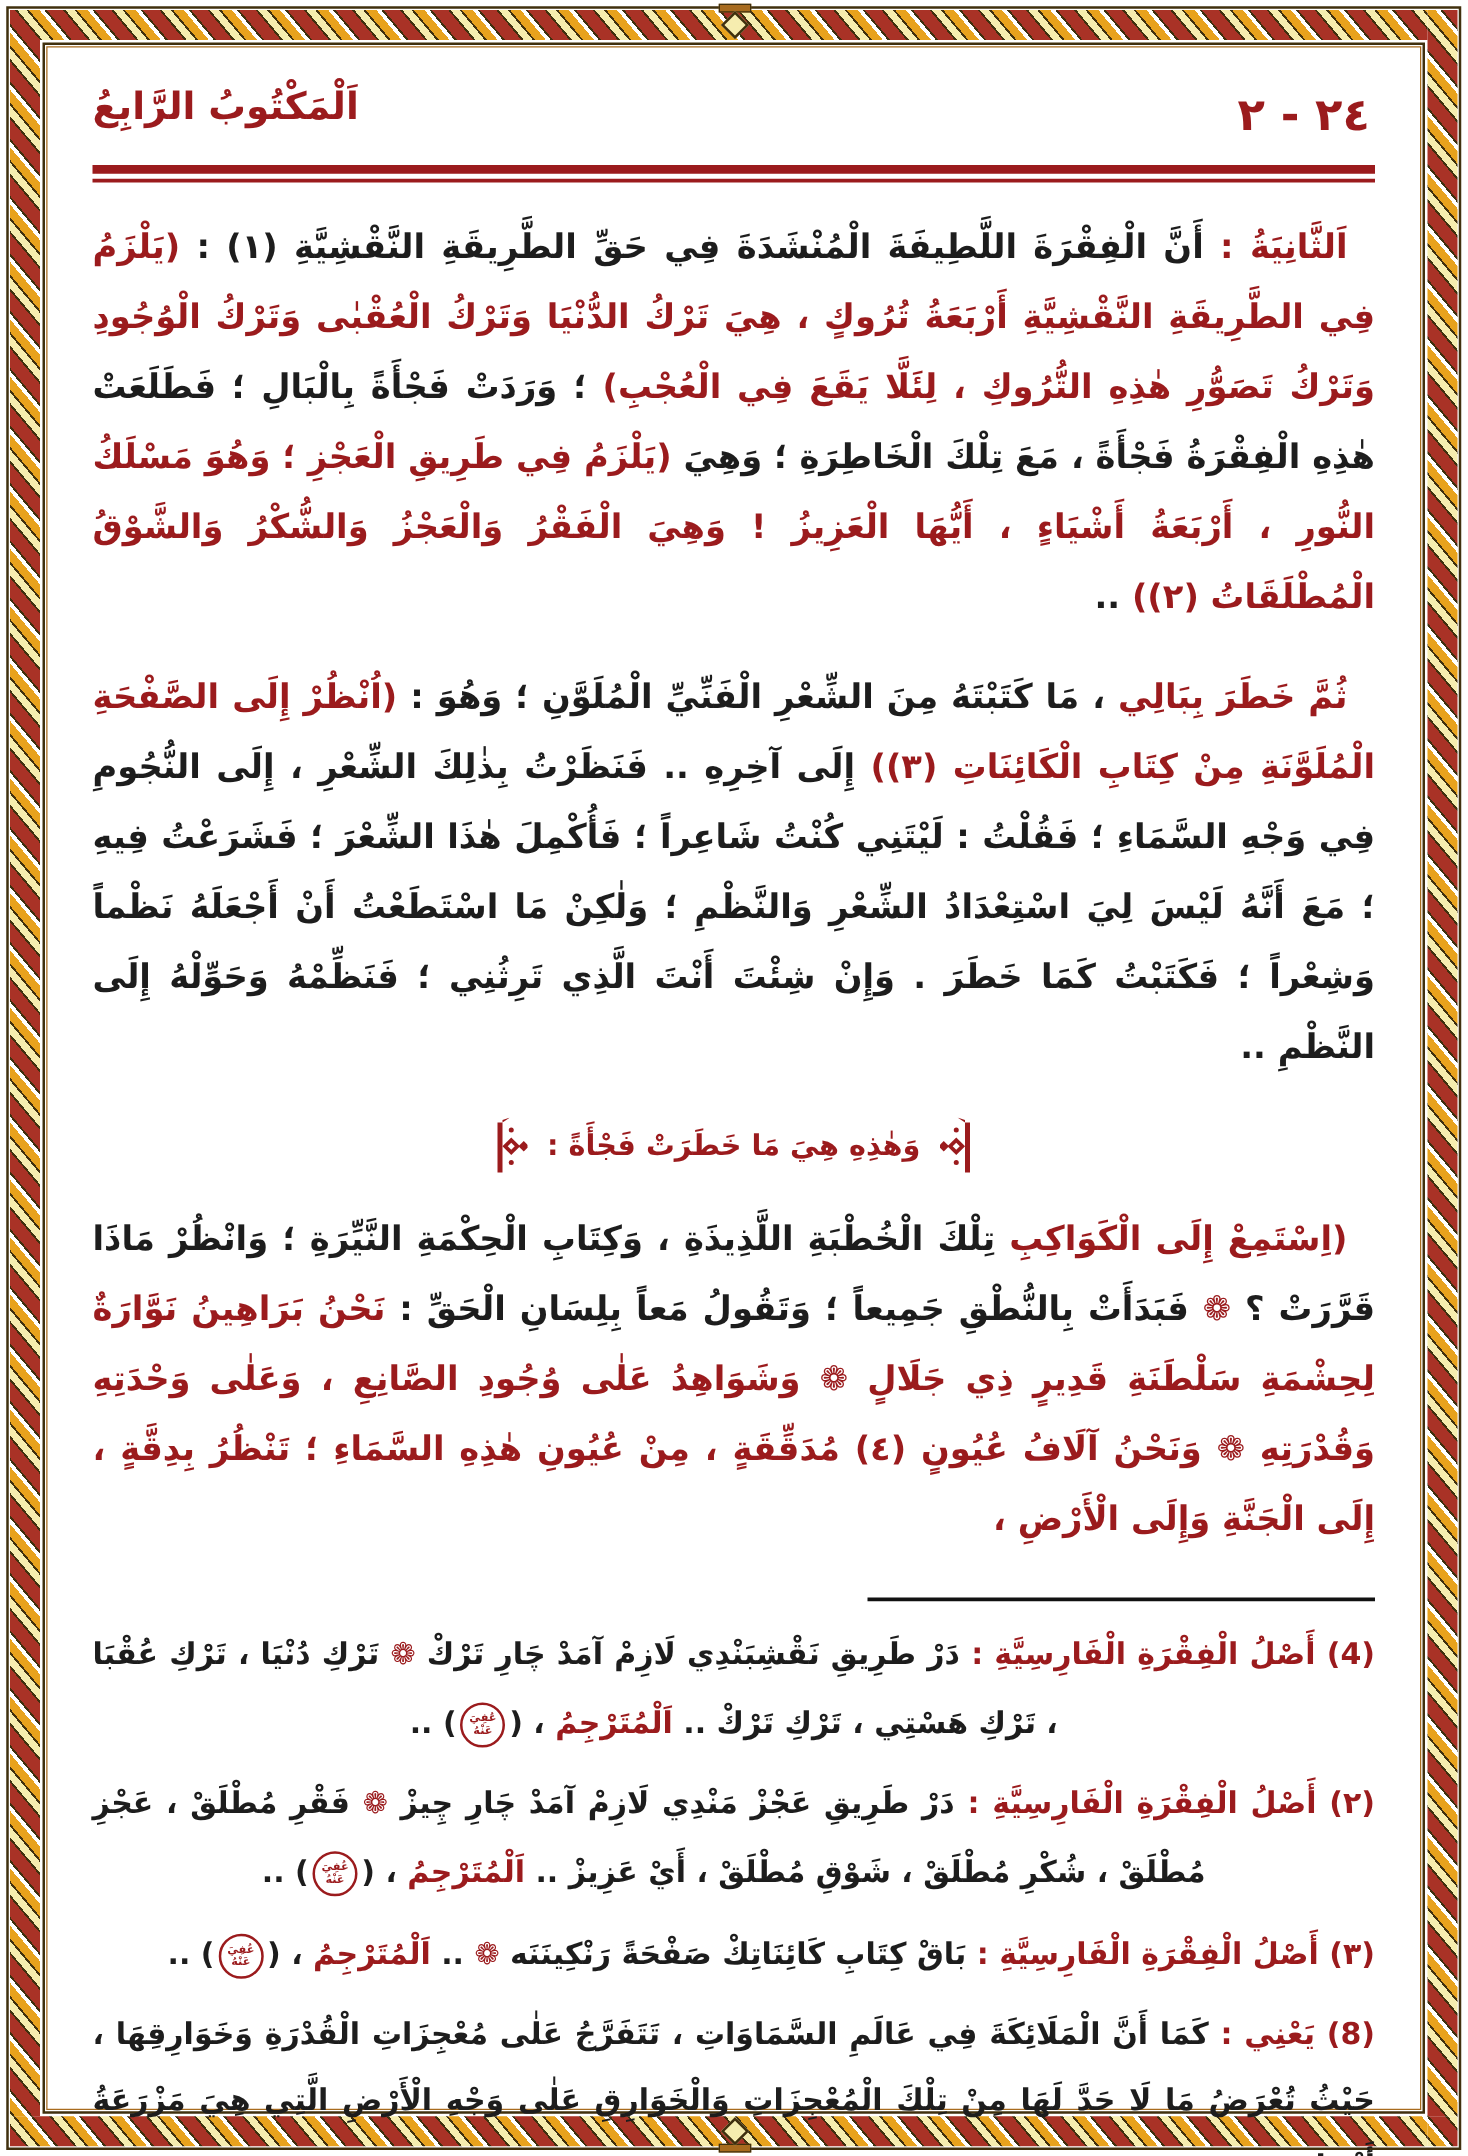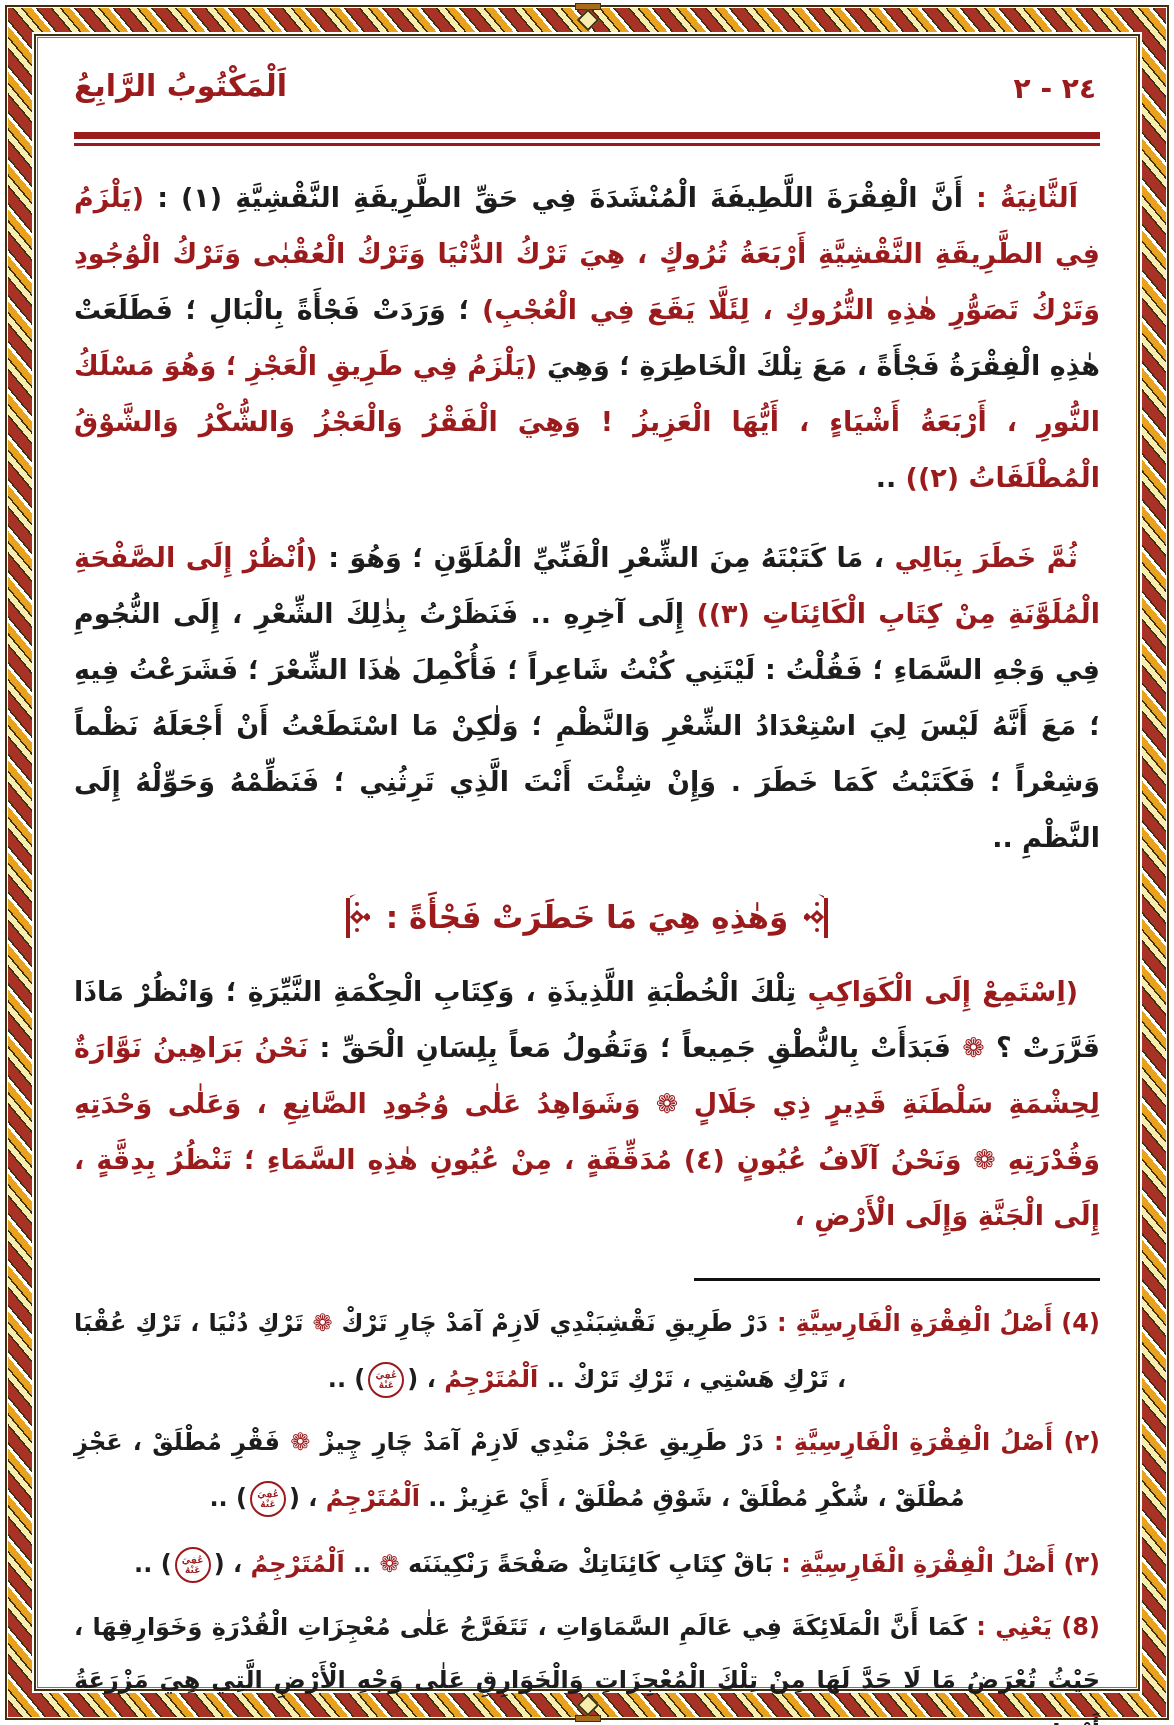--- a/index.html
+++ b/index.html
@@ -35,34 +35,34 @@
   .diamond{position:absolute;left:50%;width:12px;height:12px;margin-left:-7px;
     background:var(--b-cream);border:2px solid var(--b-line);transform:rotate(45deg);}
   .diamond.top{top:12px}.diamond.bottom{bottom:12px}
   .tab{position:absolute;left:50%;width:24px;height:5px;margin-left:-12px;background:var(--b-tan);border:1px solid var(--b-line);}
   .tab.top{top:3px}.tab.bottom{bottom:3px}
 
   
   .content{position:absolute;top:42px;left:42px;right:42px;bottom:42px;padding:0 32px;direction:rtl;}
   .header{position:relative;height:56px;margin-top:26px;}
   .title{text-align:left;font-size:30px;font-weight:bold;color:var(--maroon);}
-  .pagenum{position:absolute;right:4px;top:4px;font-size:28px;font-weight:bold;color:var(--maroon);}
+  .pagenum{position:absolute;right:4px;top:4px;font-size:36px;font-weight:bold;color:var(--maroon);}
   .rule-thick{height:7px;background:var(--maroon);margin-top:8px;}
   .rule-thin{height:3px;background:var(--maroon);margin-top:4px;}
 
   .para{
     margin:24px 0 0;font-size:27px;font-weight:bold;line-height:56px;
     text-align:justify;color:var(--ink);text-indent:22px;
   }
   .red{color:var(--maroon);}
   .rosette{color:var(--maroon);}
 
   .center-line{
     display:flex;align-items:center;justify-content:center;gap:16px;
-    margin:28px 0 14px;color:var(--maroon);font-weight:bold;font-size:31px;
+    margin:28px 0 14px;color:var(--maroon);font-weight:bold;font-size:23px;
   }
   .orn{flex:0 0 auto;color:var(--maroon);}
   .orn svg{display:block;}
   .orn.mirror svg{transform:scaleX(-1);}
 
   .fn-sep{width:406px;height:3px;background:#111;margin:34px 0 16px auto;}
   .footnote{
     margin:6px 0 0;font-size:24px;font-weight:bold;line-height:53px;
     text-align:justify;color:var(--ink);
   }

